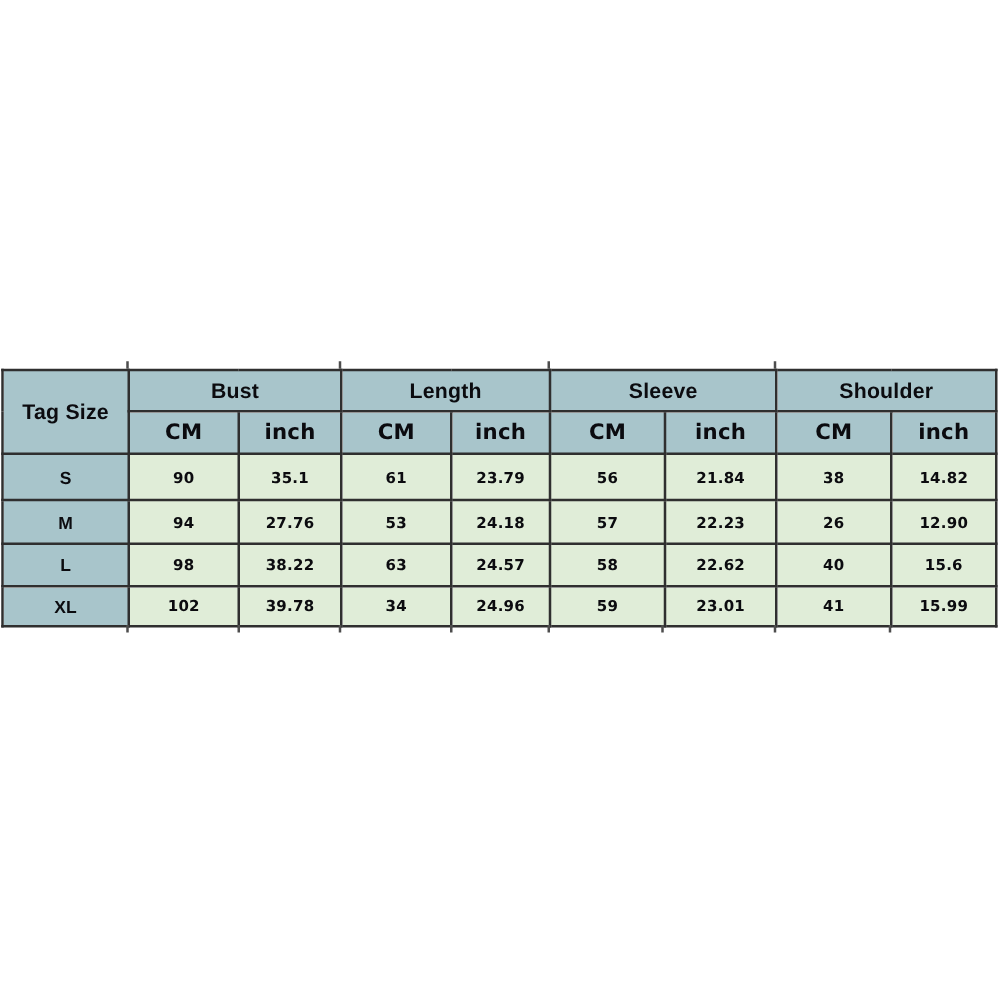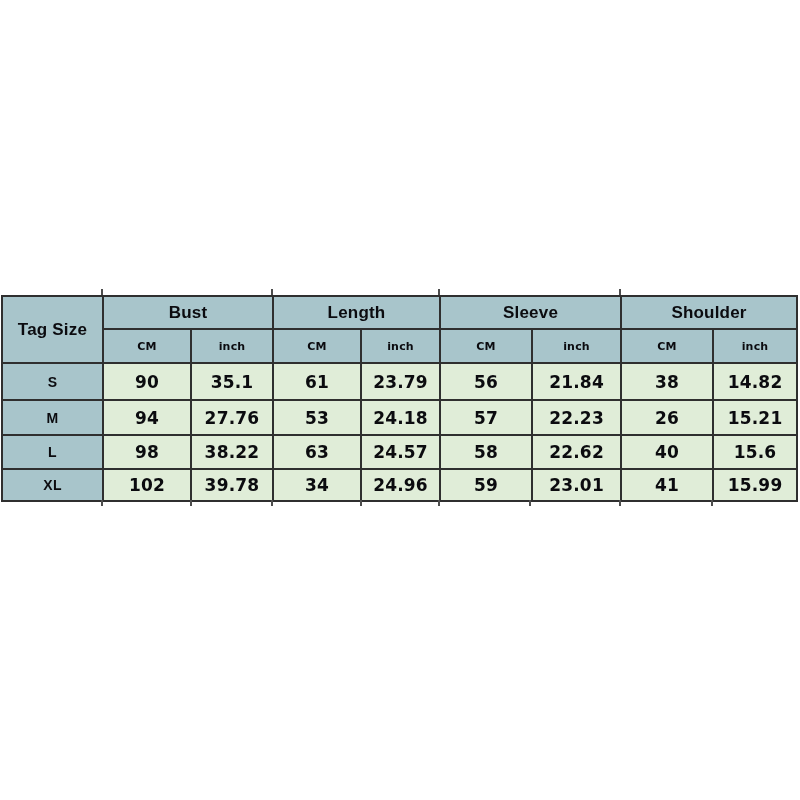--- a/index.html
+++ b/index.html
@@ -29,34 +29,34 @@
     table-layout:fixed;
   }
   table.size-chart td{
     border:2px solid var(--border);
     text-align:center;
     vertical-align:middle;
     color:var(--ink);
     background:var(--row-bg);
     font-family:"DejaVu Sans", sans-serif;
     font-weight:bold;
-    font-size:17px;
+    font-size:12px;
     letter-spacing:0.2px;
     overflow:hidden;
     white-space:nowrap;
   }
   table.size-chart td.hdr{
     background:var(--header-bg);
     font-family:"Liberation Sans", sans-serif;
     font-weight:bold;
     font-size:17px;
   }
   table.size-chart td.unit{
     background:var(--header-bg);
-    font-size:11px;
+    font-size:17px;
     margin-left:35px;
   }
   table.size-chart td.sizecol{
     background:var(--header-bg);
     font-family:"Liberation Sans", sans-serif;
     font-size:14px;
   }
   tr.rh1{height:33px;}
   tr.rh2{height:34px;}
   tr.rd1{height:37px;}
@@ -122,21 +122,21 @@
 
       <tr class="rd2">
         <td class="sizecol">M</td>
         <td>94</td>
         <td>27.76</td>
         <td>53</td>
         <td>24.18</td>
         <td>57</td>
         <td>22.23</td>
         <td>26</td>
-        <td>15.21</td>
+        <td>12.90</td>
       </tr>
 
       <tr class="rd3">
         <td class="sizecol">L</td>
         <td>98</td>
         <td>38.22</td>
         <td>63</td>
         <td>24.57</td>
         <td>58</td>
         <td>22.62</td>

